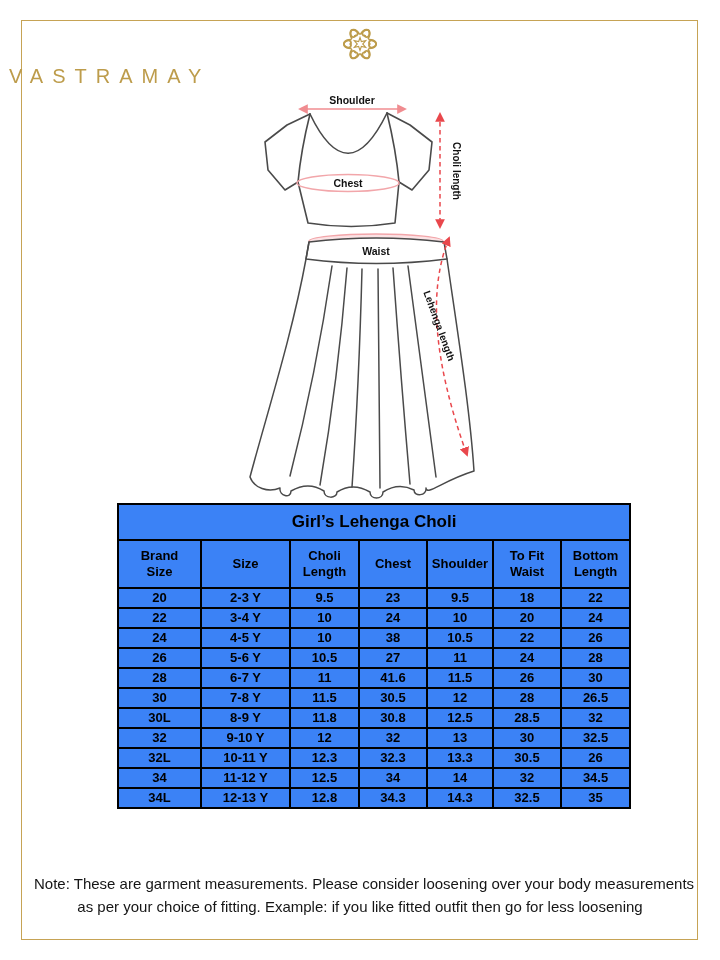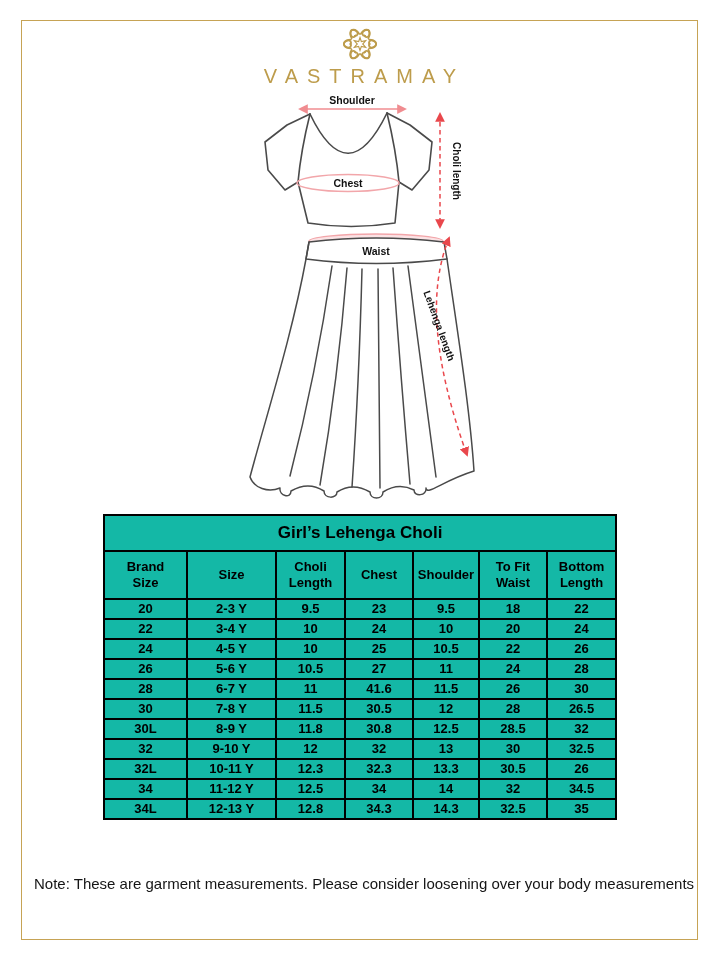--- a/index.html
+++ b/index.html
@@ -8,29 +8,29 @@
     font-family:"Liberation Sans", sans-serif;color:#000;
   }
   .frame{
     position:absolute;top:20px;left:21px;right:22px;bottom:20px;
     border:1.5px solid #C6A355;pointer-events:none;
   }
   .logo-icon{
     position:absolute;top:21px;left:50%;transform:translateX(-50%);
   }
   .brand-name{
-    position:absolute;top:65px;left:0;width:720px;text-align:center;
+    position:absolute;top:65px;left:0;width:720px;text-align:left;
     font-size:20px;letter-spacing:9px;text-indent:9px;color:#BD9C4B;font-weight:400;
   }
   .diagram{position:absolute;top:95px;left:230px;}
   .diagram text{font-family:"Liberation Sans", sans-serif;font-weight:bold;fill:#111;}
 
   table.size-table{
-    position:absolute;top:503px;left:103px;width:514px;
-    border-collapse:collapse;table-layout:fixed;background:#14b8a6;margin-top:11px;
+    position:absolute;top:503px;left:117px;width:514px;
+    border-collapse:collapse;table-layout:fixed;background:#3b82f6;
   }
   .size-table td,.size-table th{
     border:2px solid #000;text-align:center;vertical-align:middle;padding:0;
   }
   .size-table .title-cell{font-size:17px;font-weight:bold;height:34px;}
   .size-table .subtitle-cell{font-size:12px;font-weight:400;height:16px;}
   .size-table thead th{
     font-size:13px;font-weight:bold;height:46px;white-space:pre-line;line-height:1.2;
   }
   .size-table tbody td{font-size:13px;font-weight:bold;height:18px;line-height:1.1;}
@@ -182,21 +182,21 @@
         <td>10</td>
         <td>24</td>
         <td>10</td>
         <td>20</td>
         <td>24</td>
       </tr>
       <tr>
         <td>24</td>
         <td>4-5 Y</td>
         <td>10</td>
-        <td>25</td>
+        <td>38</td>
         <td>10.5</td>
         <td>22</td>
         <td>26</td>
       </tr>
       <tr>
         <td>26</td>
         <td>5-6 Y</td>
         <td>10.5</td>
         <td>27</td>
         <td>11</td>
@@ -264,13 +264,14 @@
         <td>34.3</td>
         <td>14.3</td>
         <td>32.5</td>
         <td>35</td>
       </tr>
     </tbody>
 </table>
 
 <div class="note">
   <div>Note: These are garment measurements. Please consider loosening over your body measurements</div>
+  <div>as per your choice of fitting. Example: if you like fitted outfit then go for less loosening</div>
 </div>
 
 </body></html>

